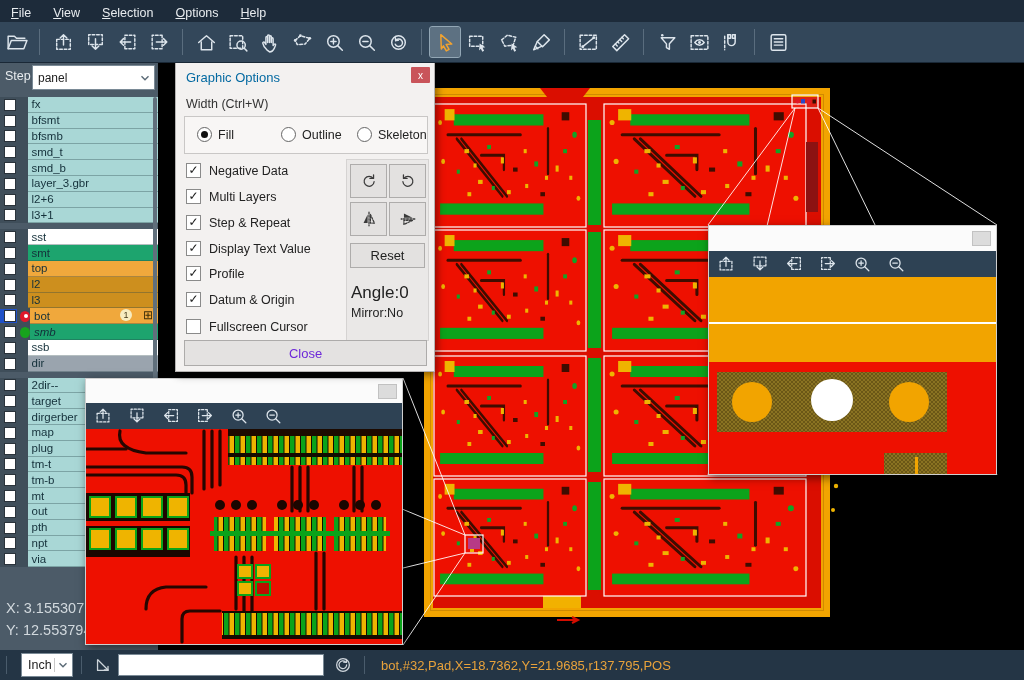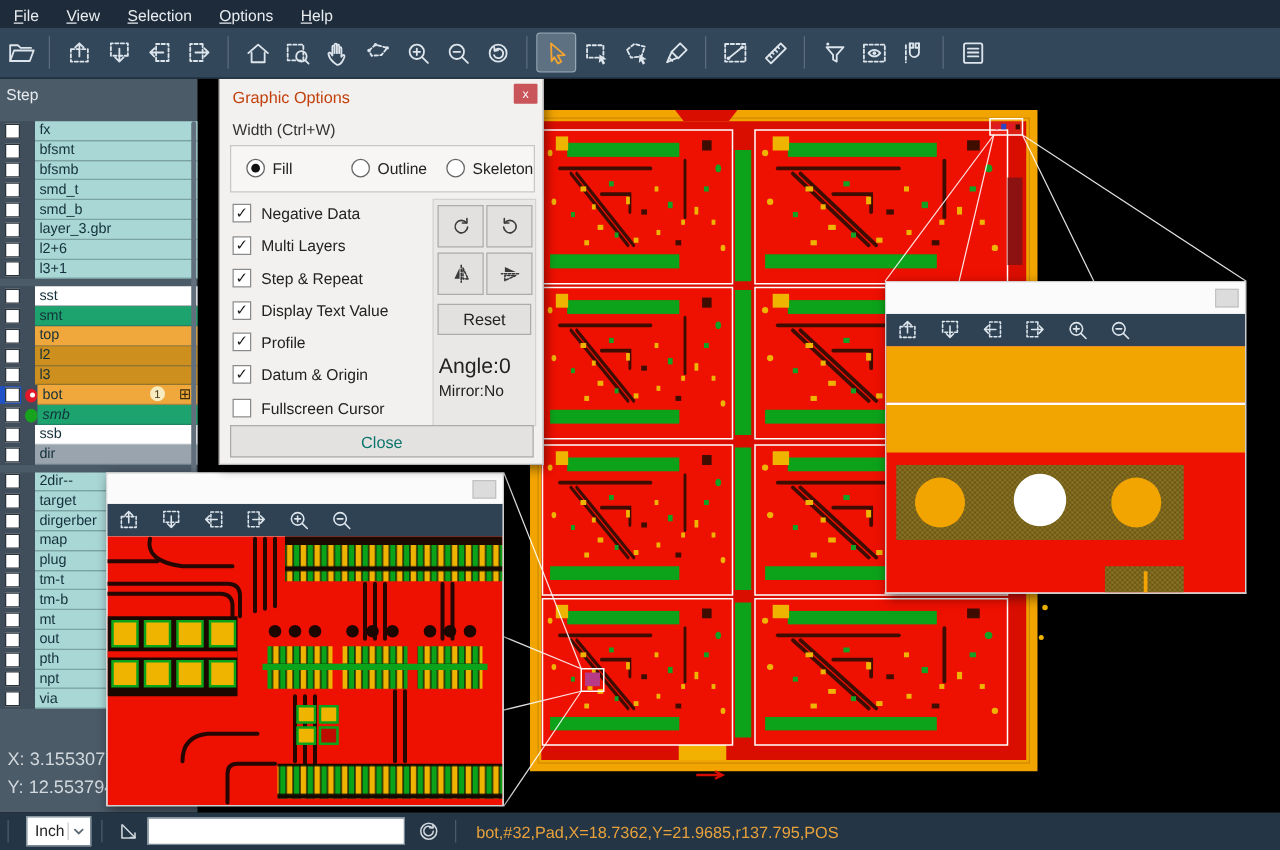--- a/index.html
+++ b/index.html
@@ -42,41 +42,41 @@
          color:#44391a;font-size:9px;display:flex;align-items:center;justify-content:center;}
   .gridg{position:absolute;right:5px;top:0;font-size:12px;color:#3a2c08;line-height:15px;}
   .sscroll{position:absolute;left:153px;top:35px;width:4px;height:463px;background:#61707c;border-radius:2px;}
   .coords{position:absolute;left:6px;color:#d2d9de;font-size:14.5px;}
   
   .canvas{position:absolute;left:158px;top:62px;width:866px;height:588px;background:#000;z-index:1;}
   .canvas svg{display:block;}
   
   .dialog{position:absolute;left:175px;top:62px;width:260px;height:310px;background:#f3f1f0;
           border:1px solid #b5b3b2;box-shadow:2px 3px 8px rgba(0,0,0,.45);z-index:6;box-sizing:border-box;}
-  .dlg-title{position:absolute;left:10px;top:7px;font-size:13px;color:#c2410c;}
+  .dlg-title{position:absolute;left:10px;top:7px;font-size:13px;color:#0369a1;}
   .dlg-close{position:absolute;right:4px;top:4px;width:19px;height:16px;background:#c9545a;color:#fff;
              font-size:10px;display:flex;align-items:center;justify-content:center;border-radius:1px;}
   .dlg-width{position:absolute;left:10px;top:34px;font-size:12.5px;color:#333;}
   .radiobox{position:absolute;left:8px;top:53px;width:242px;height:36px;background:#f8f6f5;border:1px solid #c9c7c6;}
   .radio-item{position:absolute;top:10px;display:flex;align-items:center;font-size:12.5px;color:#222;}
   .rdo{width:13px;height:13px;border-radius:50%;border:1px solid #666;background:#fff;margin-right:6px;position:relative;}
   .rdo.on::after{content:"";position:absolute;left:3px;top:3px;width:7px;height:7px;border-radius:50%;background:#111;}
   .chk{position:absolute;left:10px;display:flex;align-items:center;font-size:12.5px;color:#222;}
   .cbx{width:13px;height:13px;border:1px solid #8a8a8a;background:#fff;margin-right:8px;
        display:flex;align-items:center;justify-content:center;font-size:12px;color:#1a1a1a;line-height:13px;}
   .xform{position:absolute;left:170px;top:96px;width:83px;height:182px;background:#eae8e7;border:1px solid #d5d3d2;box-sizing:border-box;}
   .xbtn{position:absolute;width:35px;height:32px;background:#e3e1e0;border:1px solid #aeacab;
         display:flex;align-items:center;justify-content:center;}
   .dic{width:20px;height:20px;stroke:#3a3a3a;fill:none;stroke-width:1.4;stroke-linecap:round;stroke-linejoin:round;}
   .resetbtn{position:absolute;left:174px;top:180px;width:75px;height:25px;background:#e3e1e0;border:1px solid #aeacab;
         display:flex;align-items:center;justify-content:center;font-size:13px;color:#222;box-sizing:border-box;}
   .dlg-angle{position:absolute;left:175px;top:220px;font-size:17px;color:#222;}
   .dlg-mirror{position:absolute;left:175px;top:243px;font-size:12.5px;color:#222;}
   .closebtn{position:absolute;left:8px;top:277px;width:243px;height:26px;background:#e4e2e1;border:1px solid #adabaa;
-        display:flex;align-items:center;justify-content:center;font-size:13px;color:#0f766e;box-sizing:border-box;}
+        display:flex;align-items:center;justify-content:center;font-size:13px;color:#6d28d9;box-sizing:border-box;}
   
   .magwin{position:absolute;z-index:5;border:1px solid #cfcfcf;box-sizing:border-box;background:#fff;
           box-shadow:2px 3px 9px rgba(0,0,0,.5);}
   .magtitle{position:relative;width:100%;height:24px;background:#fbfbfb;}
   .winbtn{position:absolute;right:5px;top:5px;width:17px;height:13px;background:#dcdcdc;border:1px solid #c2c2c2;}
   .magbar{width:100%;height:26px;background:#2e4254;display:flex;align-items:center;}
   .magbar .tbtn{width:28px;height:24px;margin:0 3px;}
   .magbar .ic{width:20px;height:20px;}
   .magcontent{display:block;}
   
@@ -369,20 +369,26 @@
         <rect x="465" y="535" width="18" height="18" fill="none" stroke="#fff" stroke-width="1.2"></rect>
         <rect x="468" y="538" width="12" height="11" fill="#b73a86"></rect>
         <rect x="470" y="549" width="4" height="3" fill="#efb400"></rect>
       </g>
     </svg>
   </div>
 
   <div class="sidebar">
     <div class="steprow">
       <span class="steplabel">Step</span>
+      <div class="stepselect">
+        <span>panel</span>
+        <svg class="chev" viewBox="0 0 16 16">
+            <path d="M4 6l4 4 4-4"></path>
+          </svg>
+      </div>
     </div>
     <div class="layers" id="layers">
         <div class="lgroup">
           <div class="lrow">
             <div class="lcheck">
               <span class="cbwrap">
                 <span class="cb"></span>
               </span>
             </div>
             <div class="lname" style="background: rgb(169, 215, 214);">fx</div>

